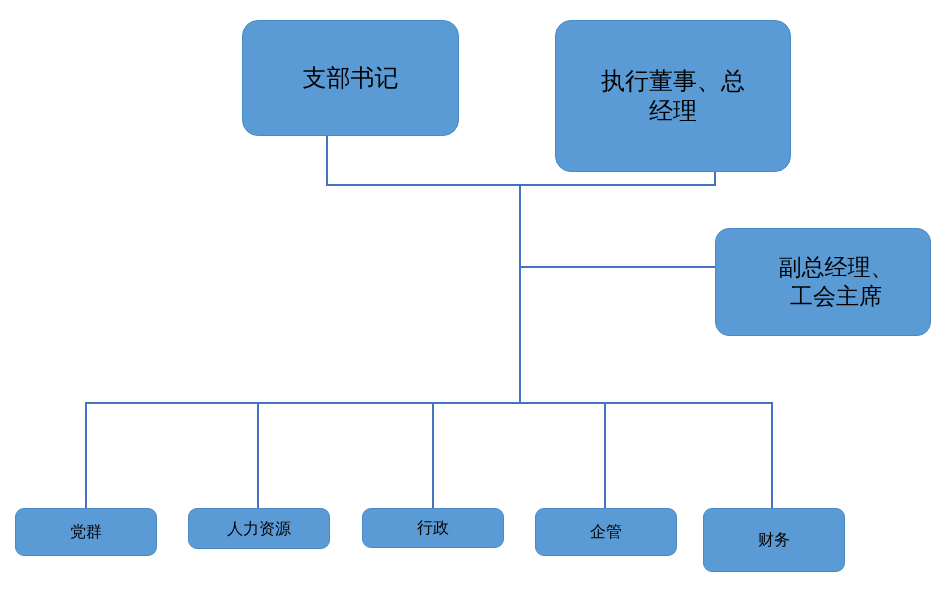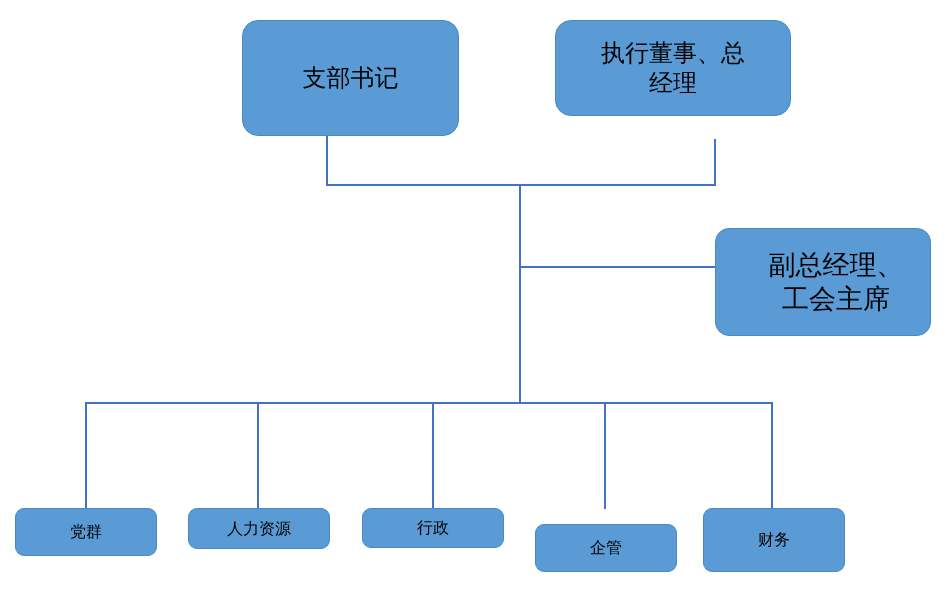--- a/index.html
+++ b/index.html
@@ -38,21 +38,21 @@
     color: #000000;
     line-height: 1.25;
     padding: 2px 6px;
     z-index: 2;
   }
   .node.level-1 {
     font-size: 24px;
     border-radius: 16px;
   }
   .node.level-2 {
-    font-size: 27px;
+    font-size: 23px;
     border-radius: 14px;
     padding-left: 32px;
   }
   .node.level-3 {
     font-size: 16px;
     border-radius: 9px;
   }
   .node-label {
     display: block;
     white-space: pre-line;
@@ -83,21 +83,21 @@
       <path d="M 433 403 L 433 508"></path>
       <path d="M 605 403 L 605 508"></path>
       <path d="M 772 403 L 772 508"></path>
     </g>
   </svg>
 
   <div class="node level-1" style="left:242px; top:20px; width:217px; height:116px;">
     <span class="node-label">支部书记</span>
   </div>
 
-  <div class="node level-1" style="left:555px; top:20px; width:236px; height:96px;">
+  <div class="node level-1" style="left:555px; top:20px; width:236px; height:152px;">
     <span class="node-label">执行董事、总
 经理</span>
   </div>
 
   <div class="node level-2" style="left:715px; top:228px; width:216px; height:108px;">
     <span class="node-label">副总经理、
 工会主席</span>
   </div>
 
   <div class="node level-3" style="left:15px; top:508px; width:142px; height:48px;">
@@ -105,21 +105,21 @@
   </div>
 
   <div class="node level-3" style="left:188px; top:508px; width:142px; height:41px;">
     <span class="node-label">人力资源</span>
   </div>
 
   <div class="node level-3" style="left:362px; top:508px; width:142px; height:40px;">
     <span class="node-label">行政</span>
   </div>
 
-  <div class="node level-3" style="left:535px; top:508px; width:142px; height:48px;margin-top:16px;">
+  <div class="node level-3" style="left:535px; top:508px; width:142px; height:48px;">
     <span class="node-label">企管</span>
   </div>
 
   <div class="node level-3" style="left:703px; top:508px; width:142px; height:64px;">
     <span class="node-label">财务</span>
   </div>
 
 </div>
 
 </body></html>

